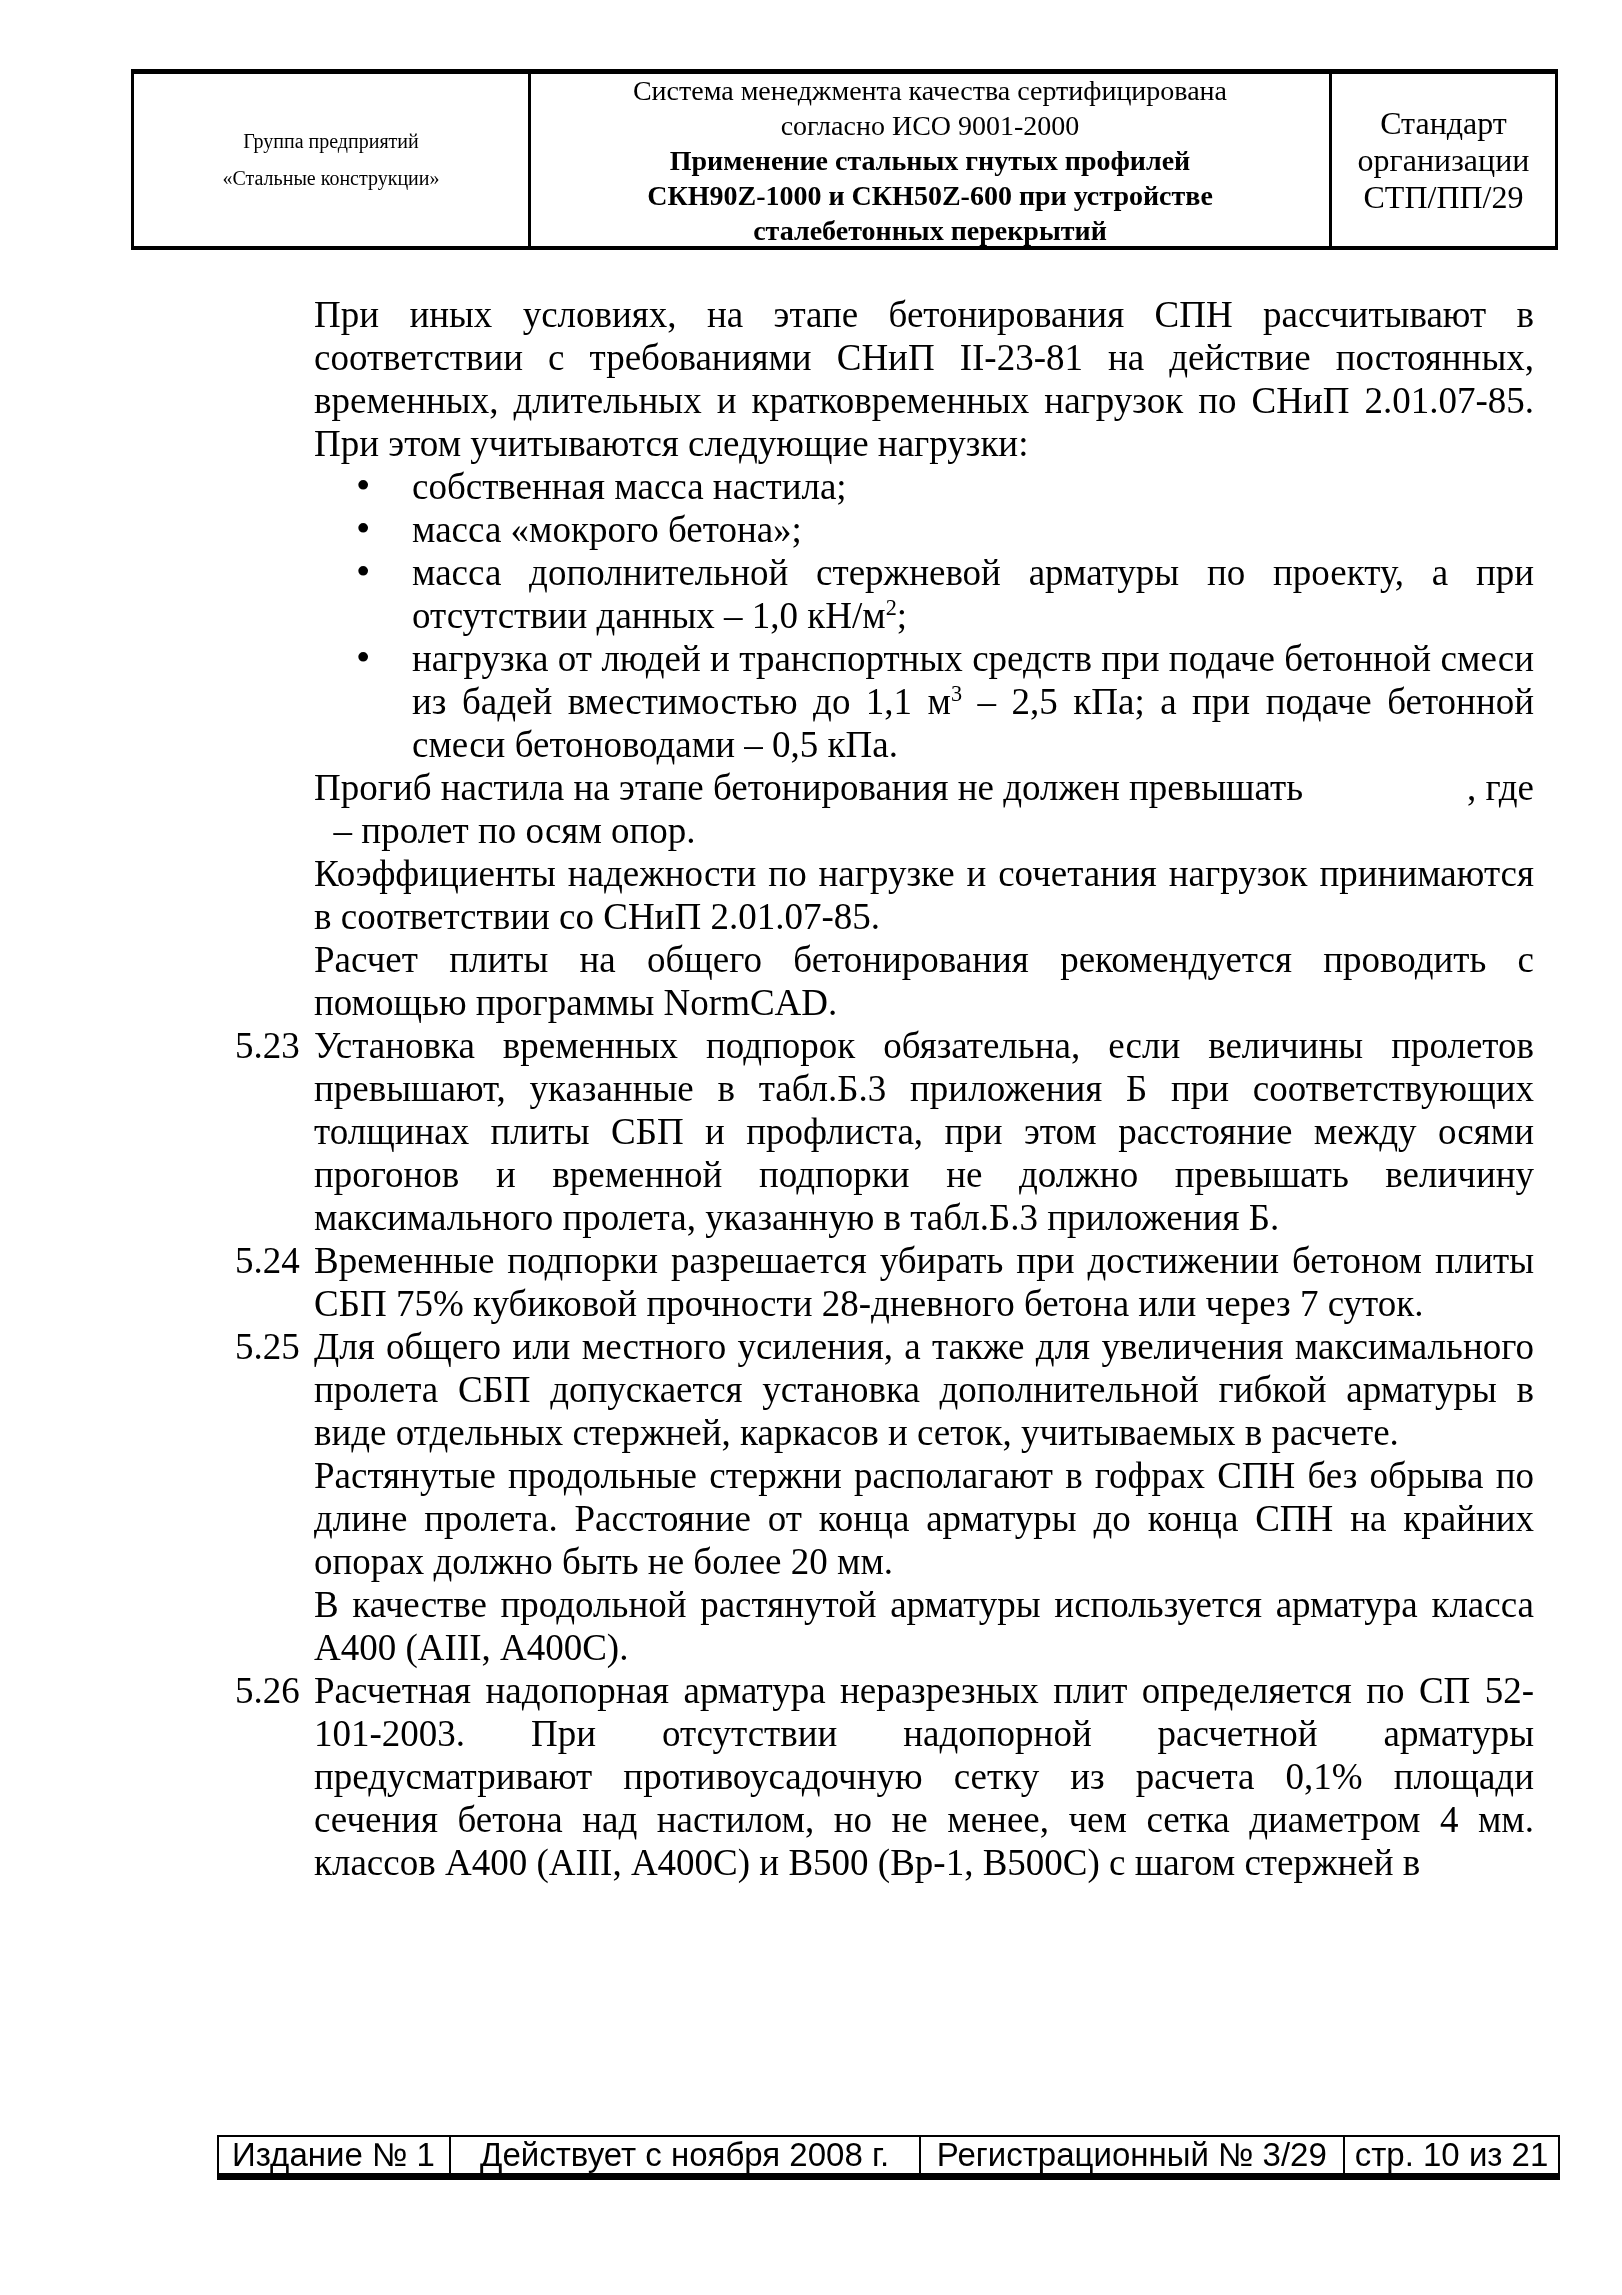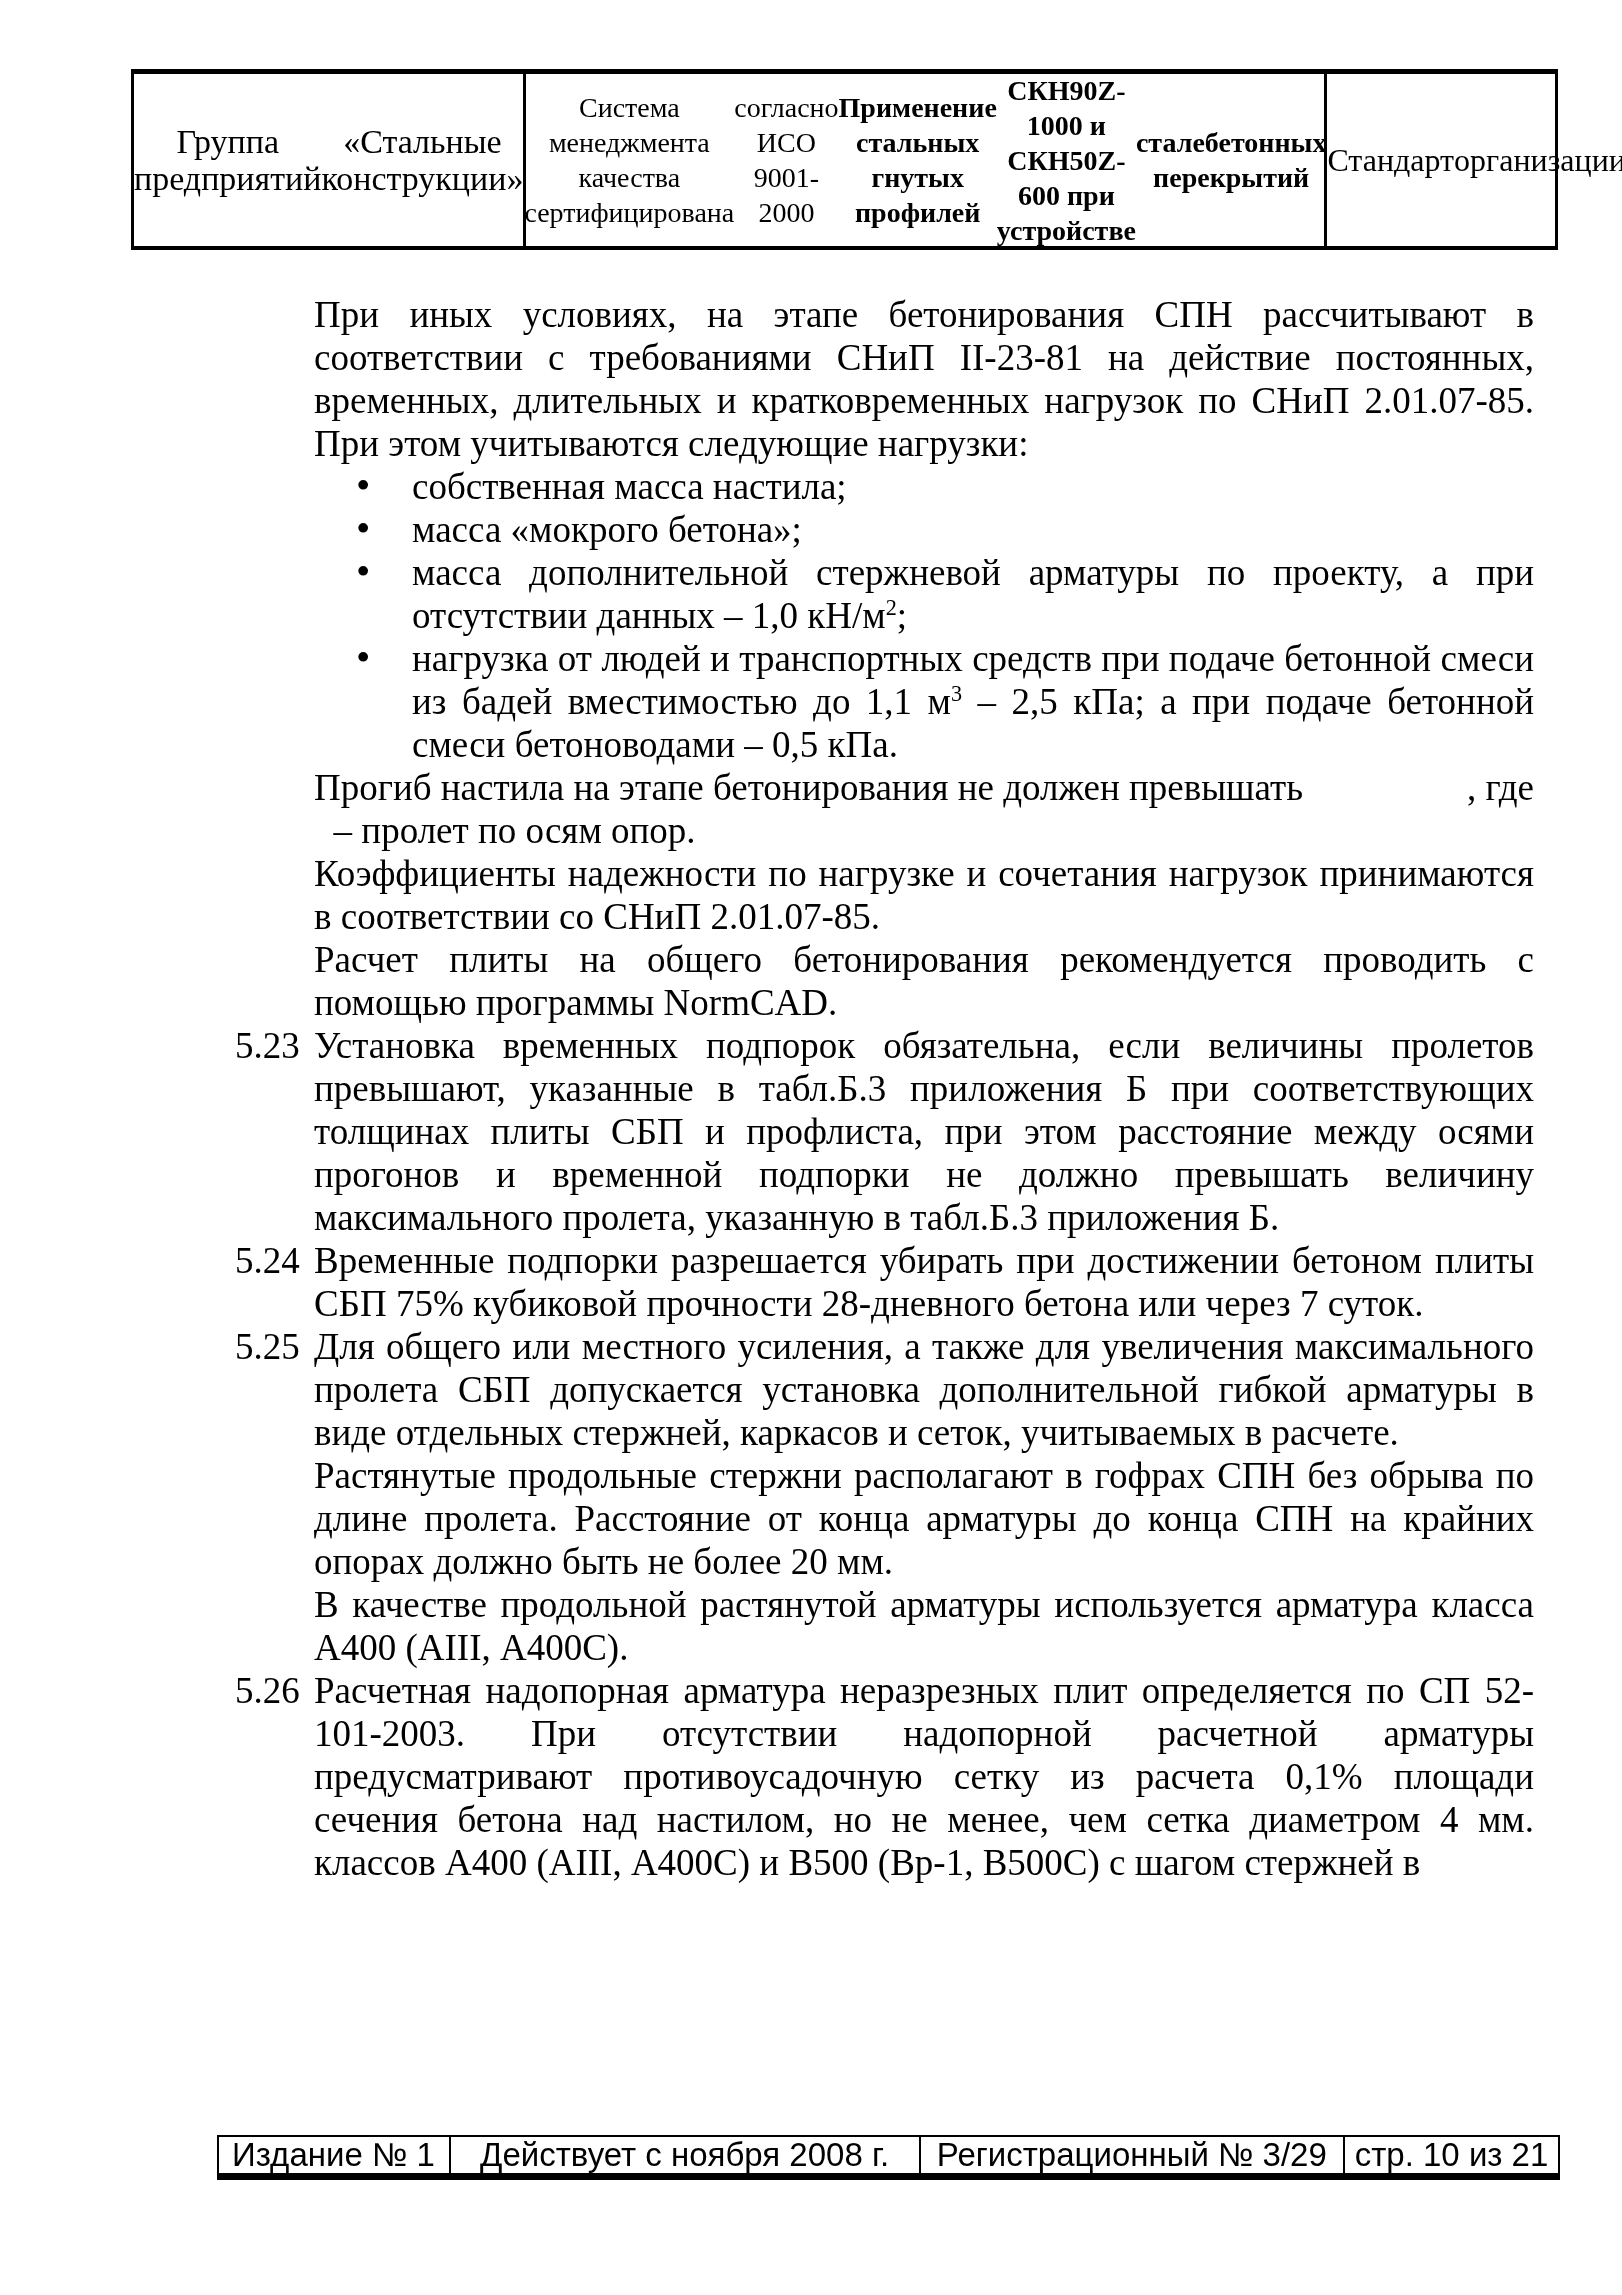--- a/index.html
+++ b/index.html
@@ -22,29 +22,29 @@
     height: 181px;
     box-sizing: border-box;
     display: flex;
     border: 3.3px solid #000;
     border-top-width: 5.9px;
     border-bottom-width: 4.6px;
   }
   .hcell {
     box-sizing: border-box;
     display: flex;
-    flex-direction: row;
+    flex-direction: column;
     justify-content: center;
     align-items: center;
     text-align: center;
   }
   .hcell-company {
     width: 397px;
     border-right: 3.3px solid #000;
-    font-size: 34px;
+    font-size: 20px;
     line-height: 37px;
   }
   .hcell-main {
     width: 801px;
     border-right: 3.3px solid #000;
     font-size: 28px;
     line-height: 35px;
   }
   .hcell-main .bold { font-weight: bold; }
   .hcell-standard {

